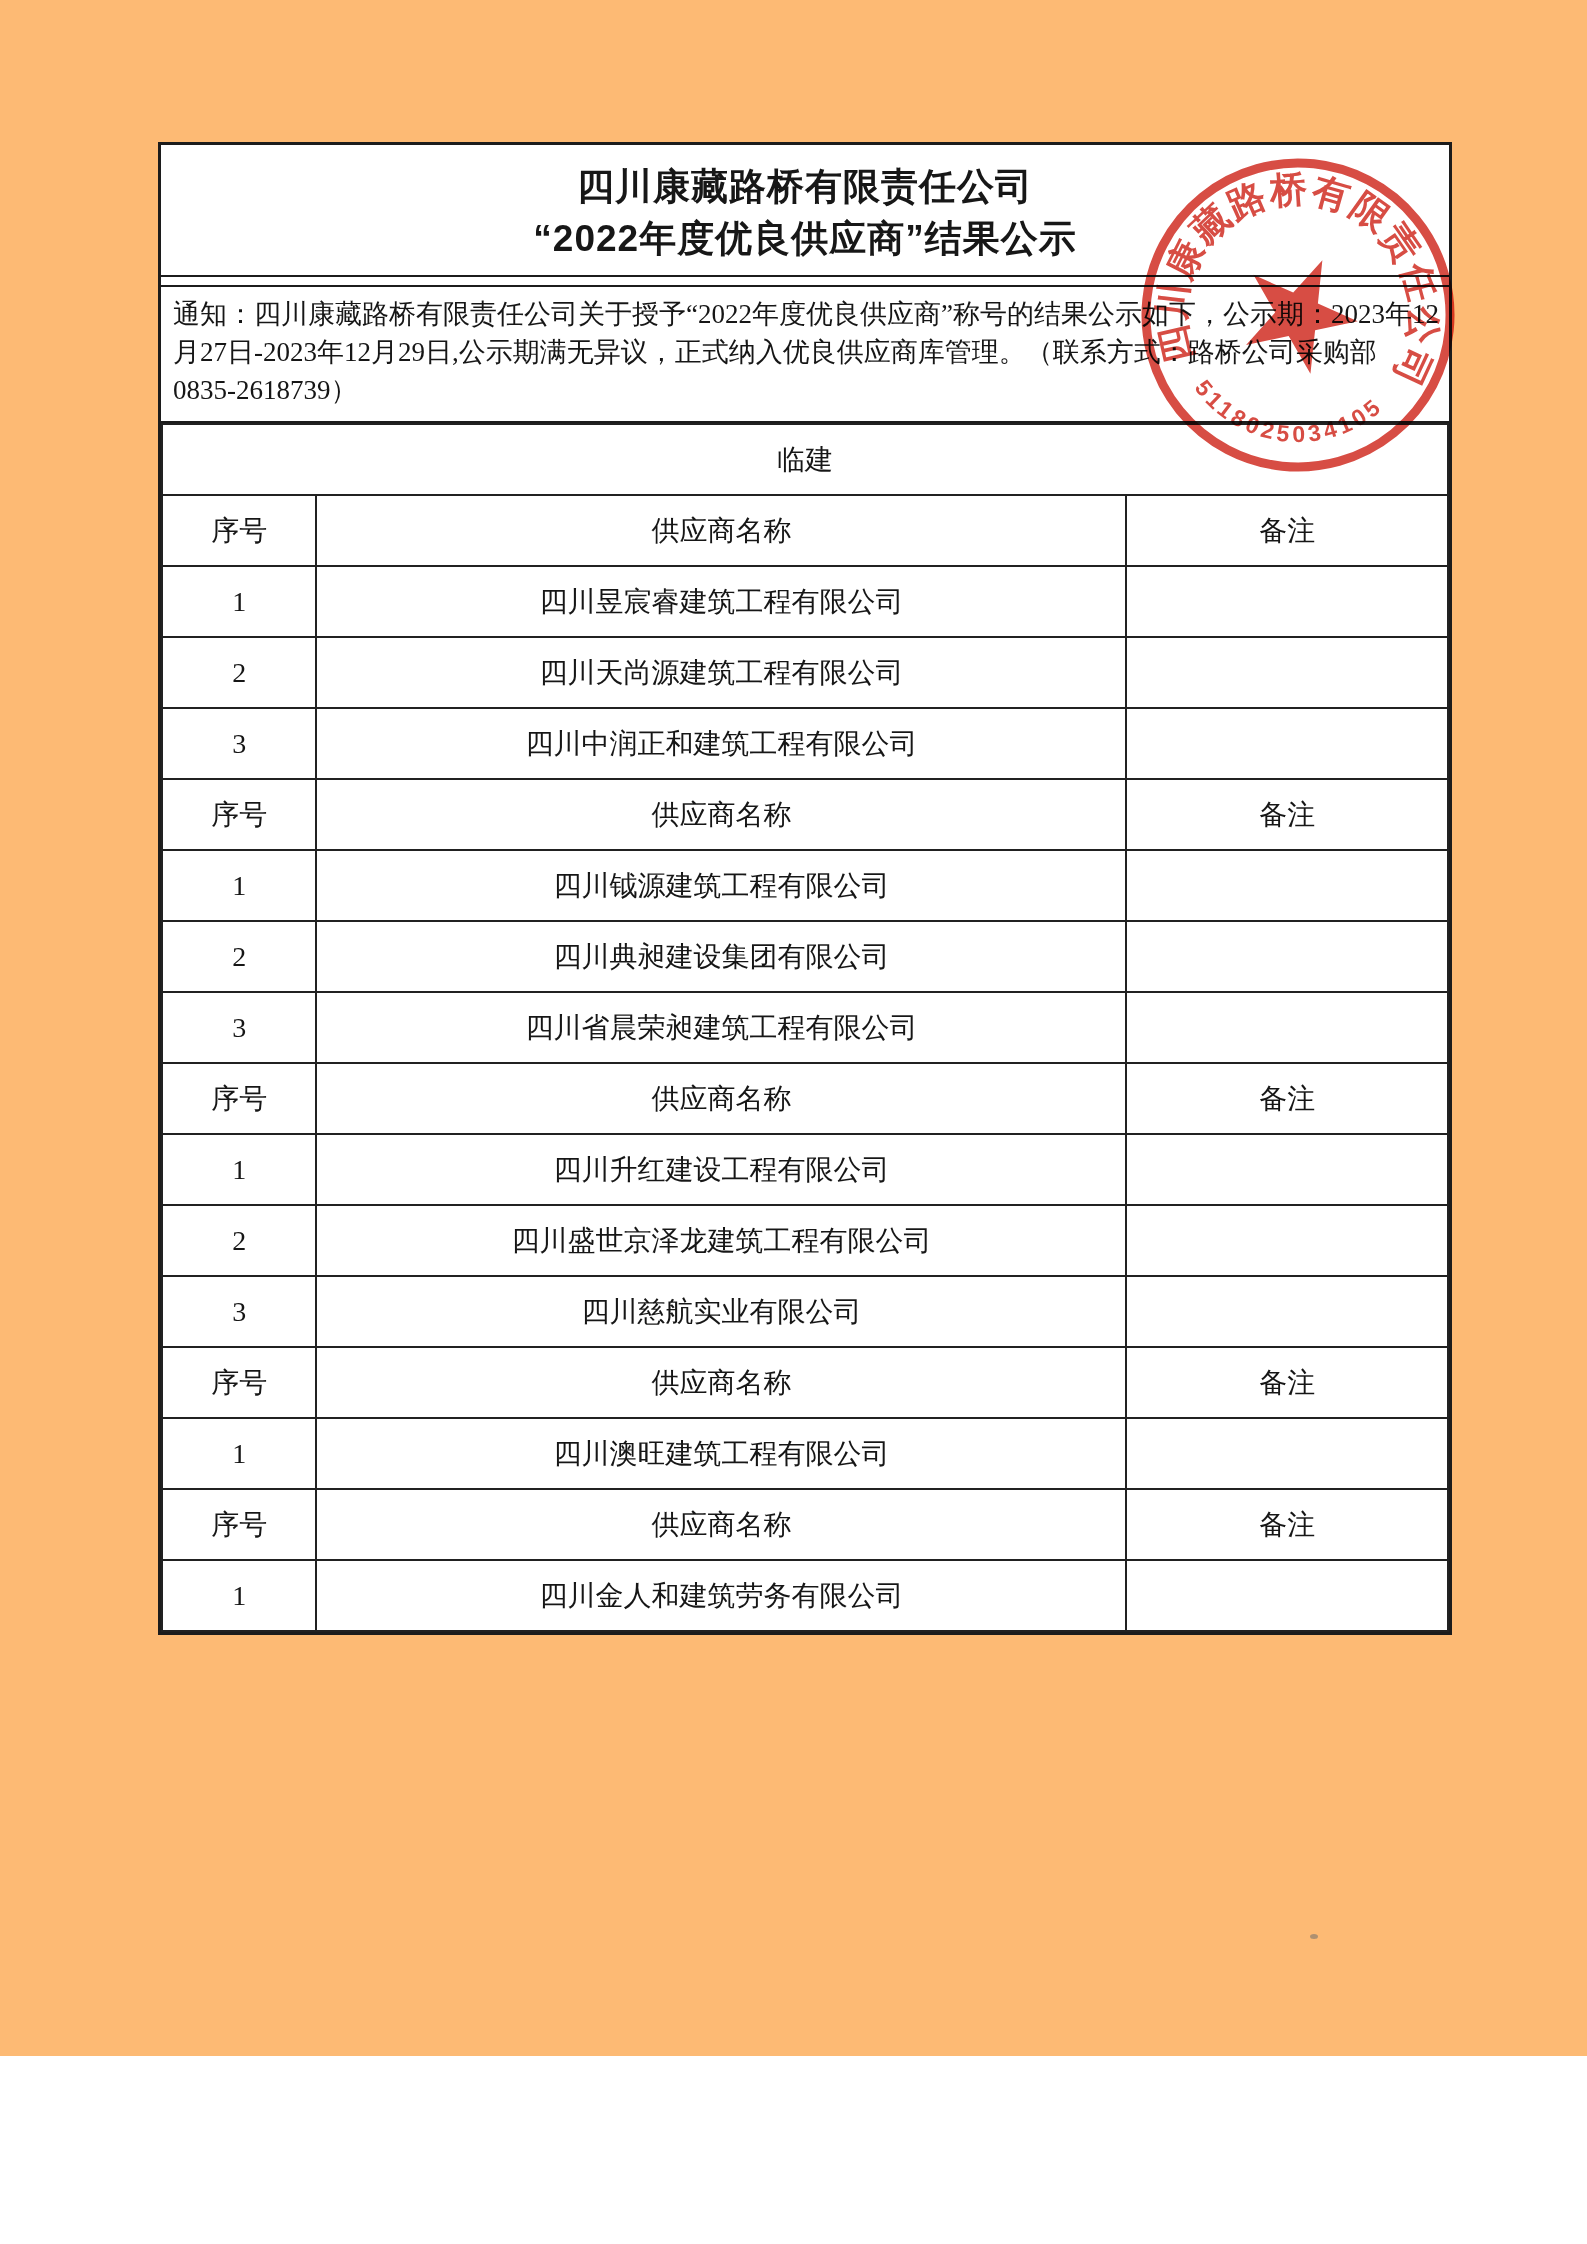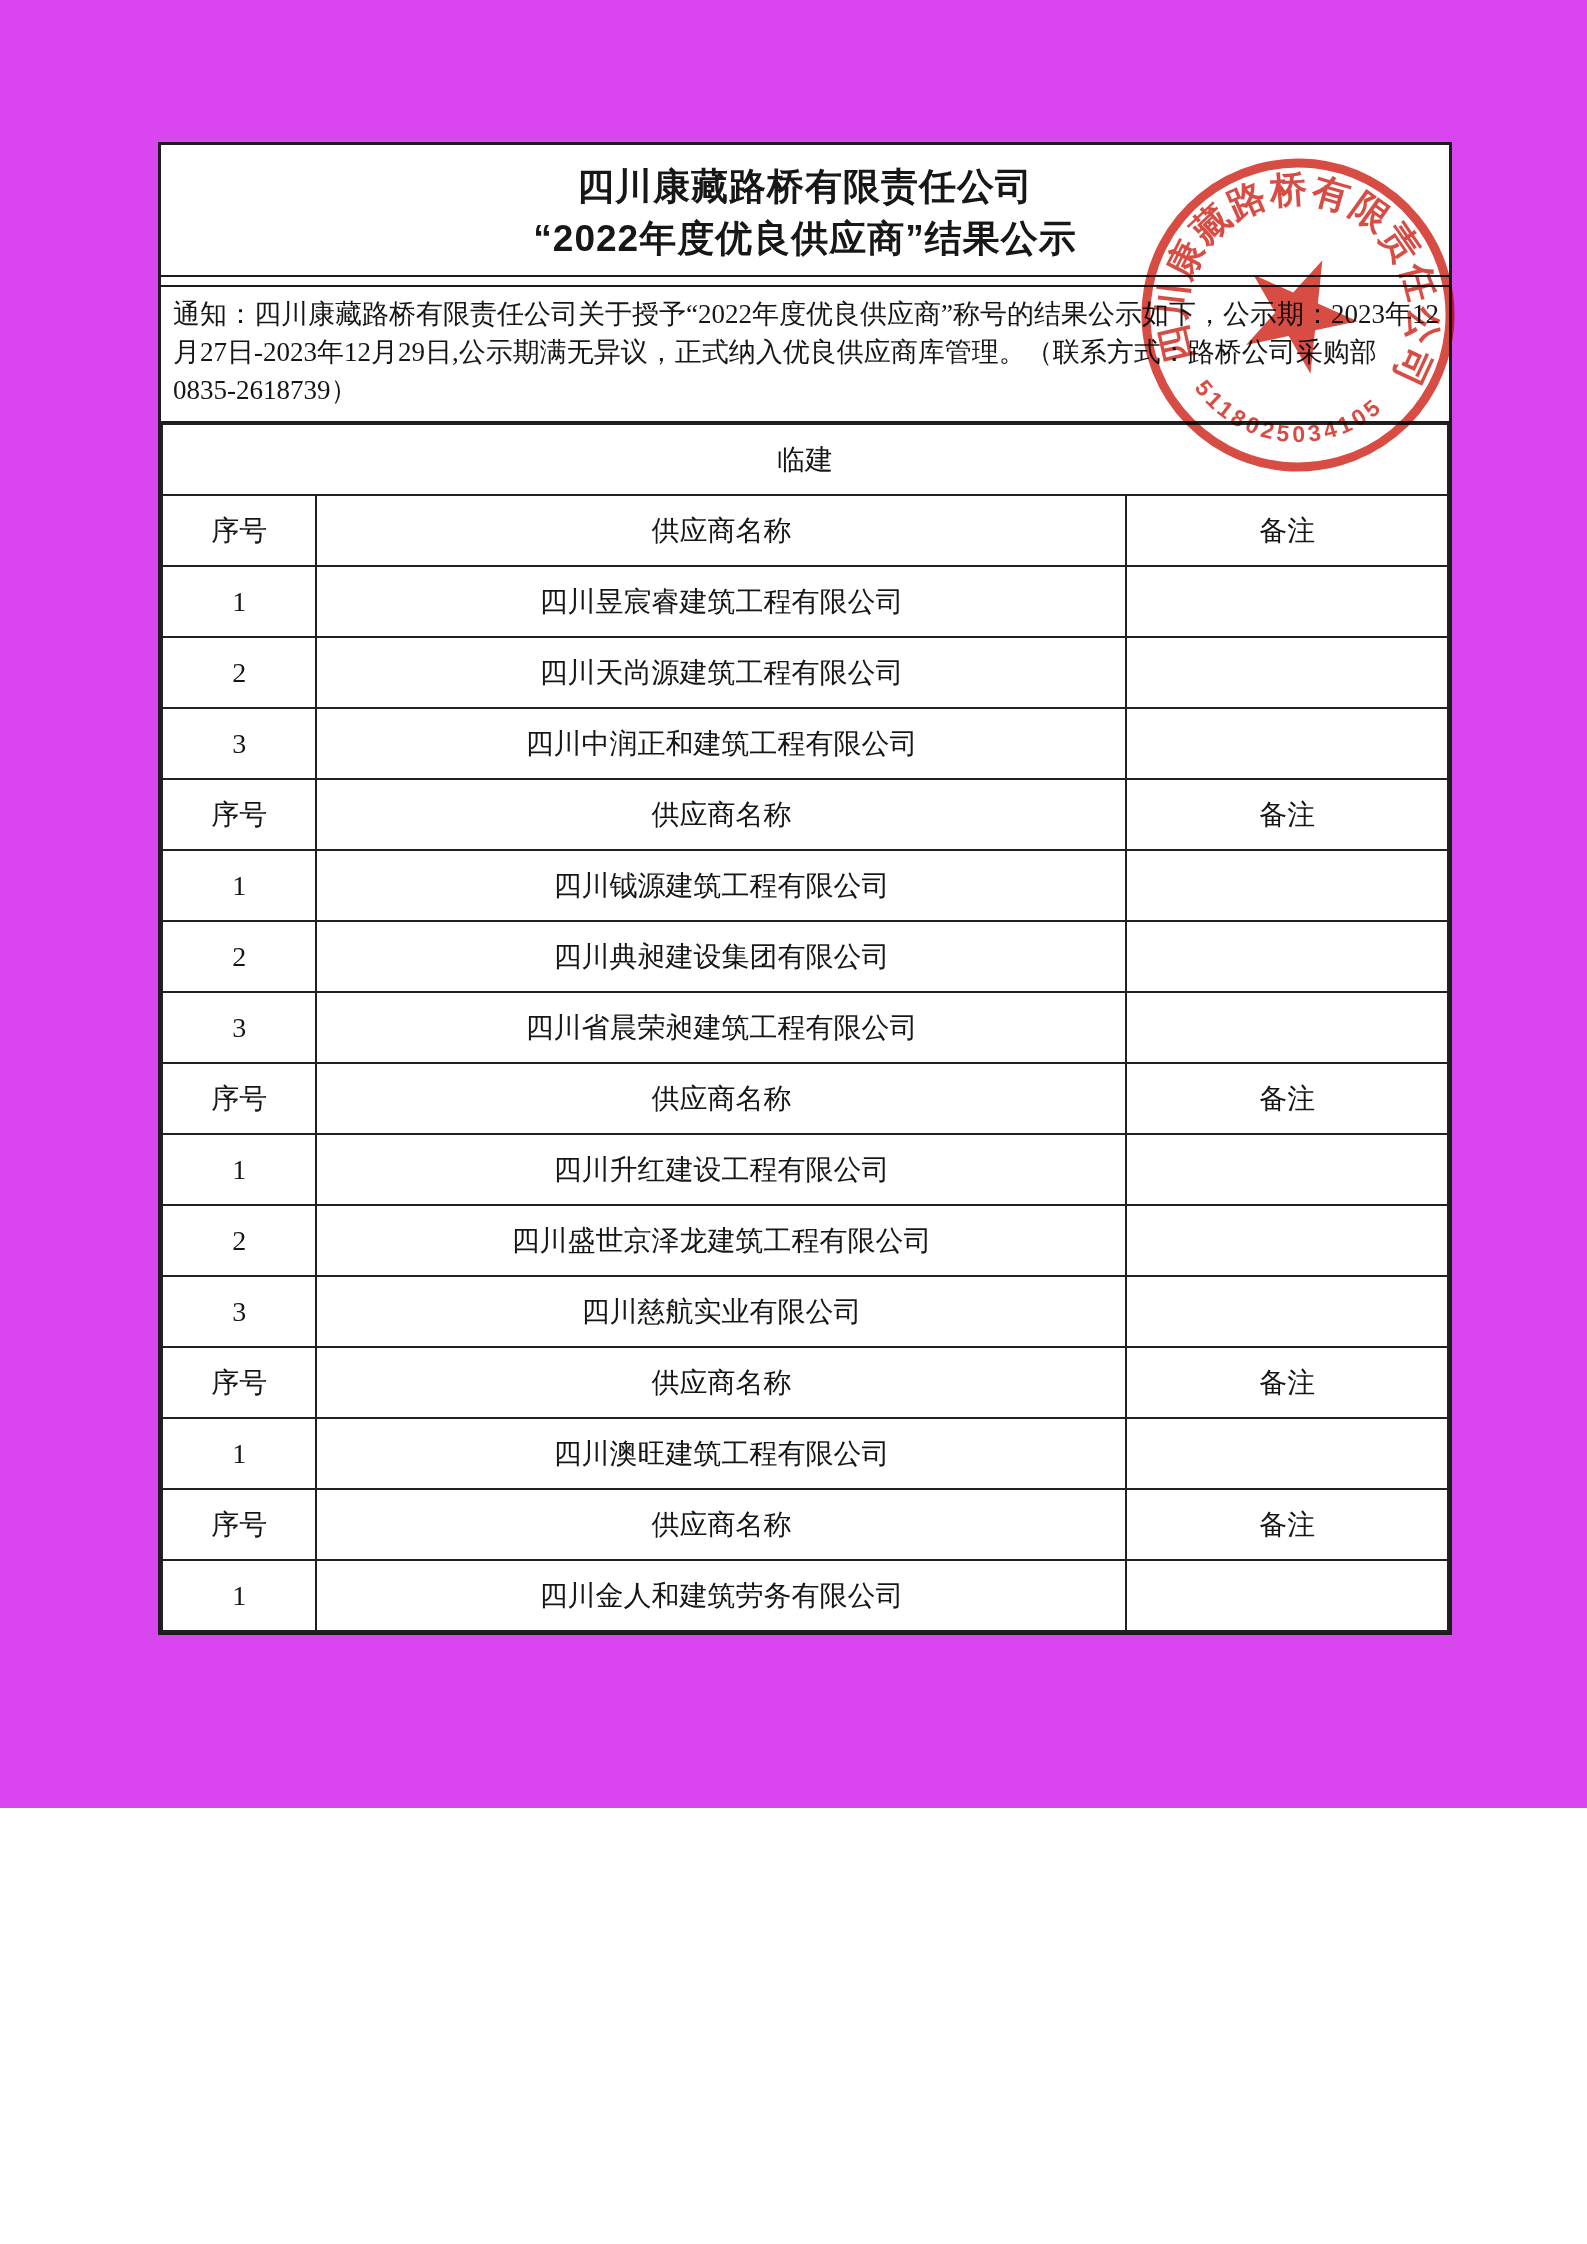--- a/index.html
+++ b/index.html
@@ -2,21 +2,21 @@
 <html><head>
 <meta charset="utf-8">
 <style>
   html,body{margin:0;padding:0;}
   body{
     width:1587px;height:2244px;background:#ffffff;
     font-family:"Liberation Serif","DejaVu Serif",serif;
     color:#1a1a1a;
     -webkit-font-smoothing:antialiased;
   }
-  .sheet{position:relative;width:1587px;height:1808px;background:#d946ef;overflow:hidden;}
+  .sheet{position:relative;width:1587px;height:2056px;background:#fdba74;overflow:hidden;}
 
   .docbox{
     position:absolute;left:158px;top:142px;width:1294px;
     border:3px solid #1c1c1c;background:#fff;box-sizing:border-box;
   }
 
   .titleblock{
     padding:16px 0 10px 0;
     border-bottom:2px solid #1c1c1c;
     text-align:center;

